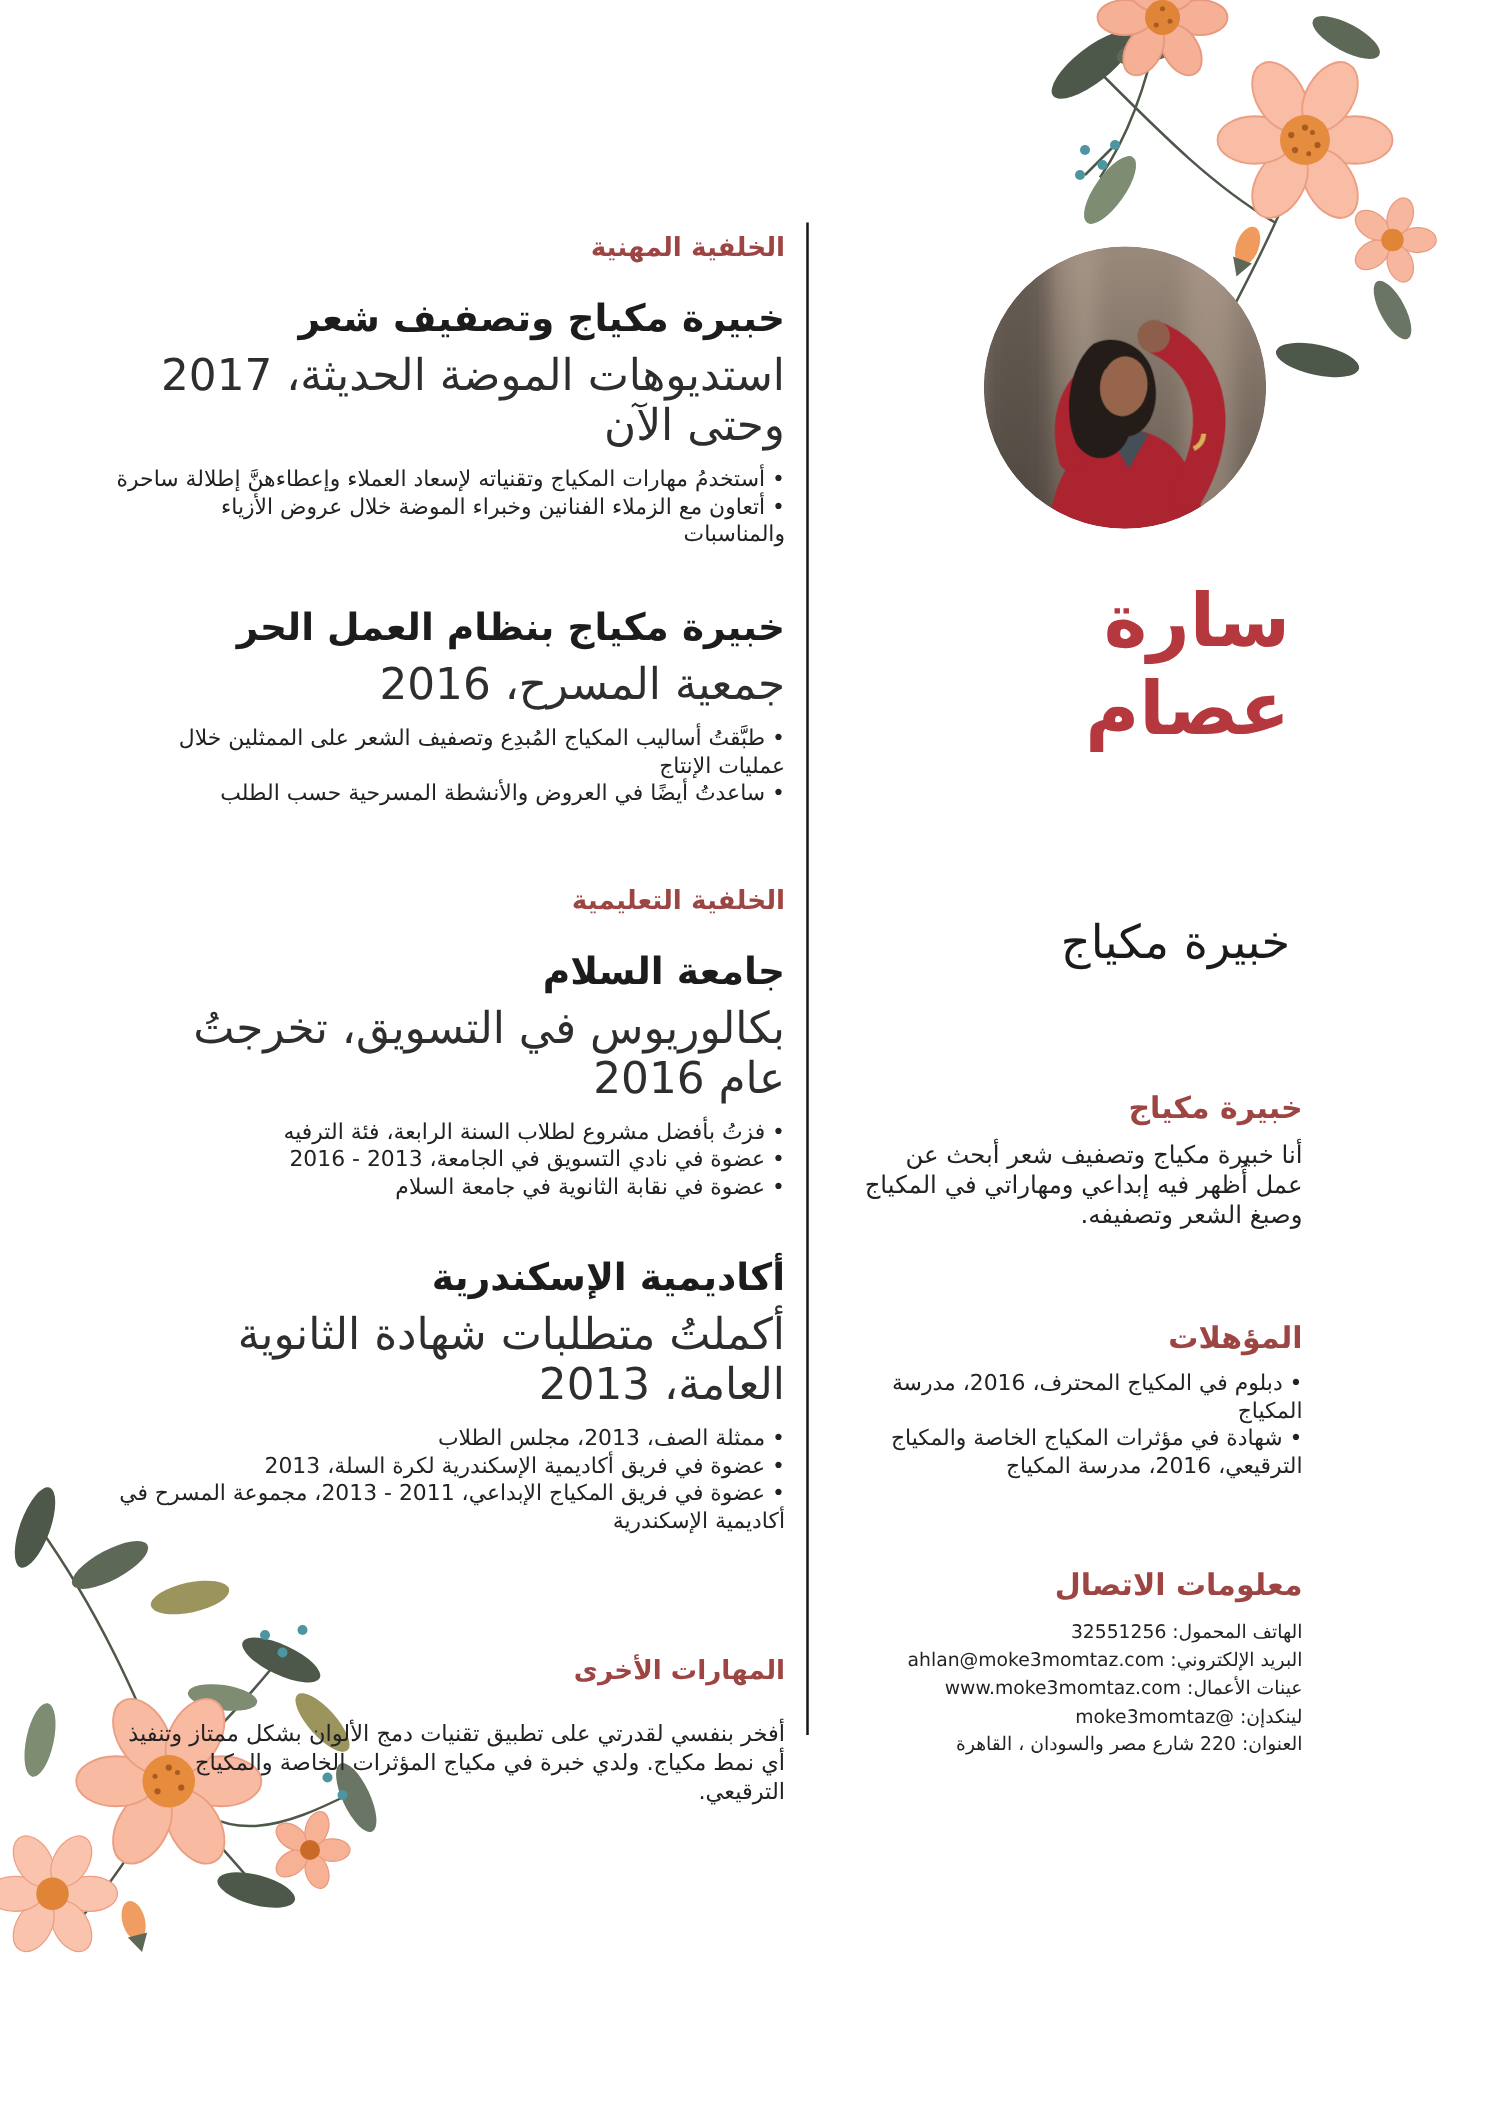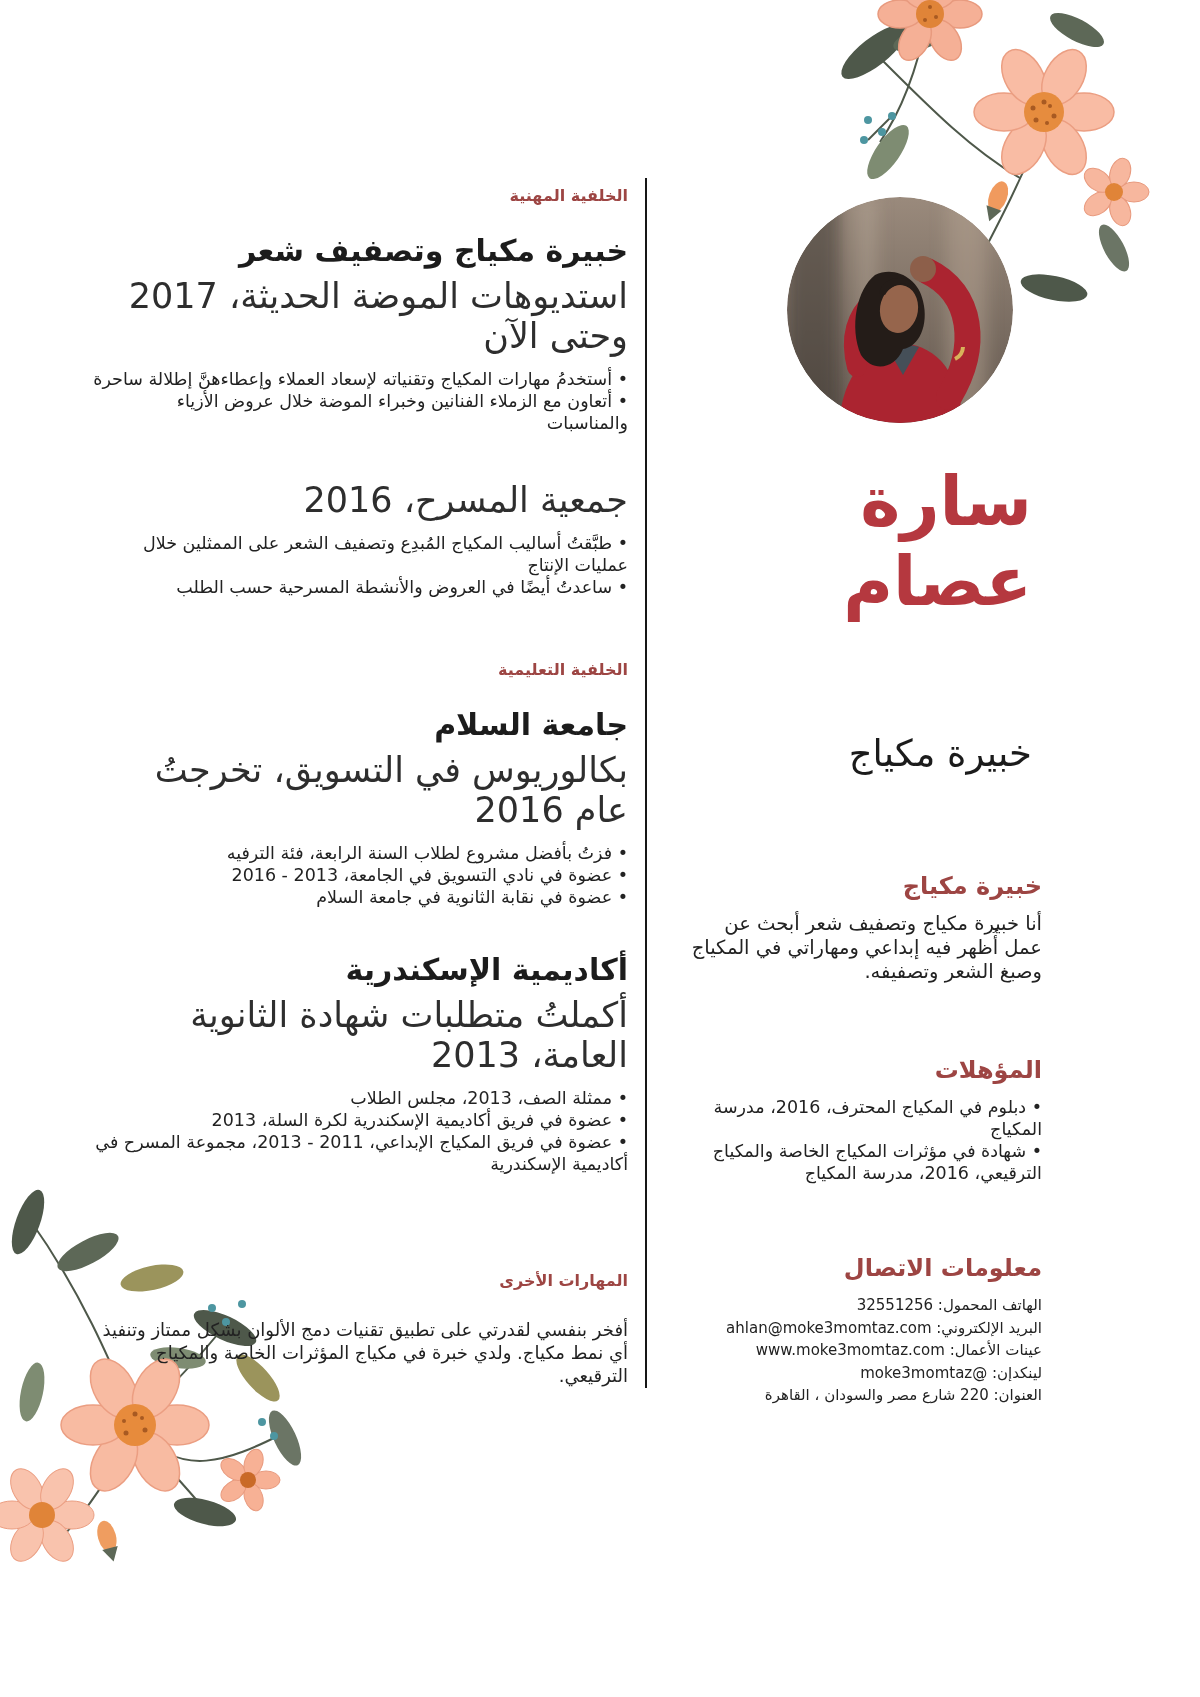--- a/index.html
+++ b/index.html
@@ -4,25 +4,25 @@
 <style>
   html,body{margin:0;padding:0;}
   body{
     width:1200px;height:1697px;background:#ffffff;position:relative;overflow:hidden;
     font-family:"DejaVu Sans",sans-serif;direction:rtl;color:#222;
   }
   .divider{position:absolute;left:645px;top:178px;width:2px;height:1210px;background:#161616;}
 
   
   .photo{position:absolute;left:787px;top:197px;width:226px;height:226px;border-radius:50%;overflow:hidden;}
-  .name{position:absolute;right:168px;top:462px;font-size:68px;font-weight:bold;
+  .name{position:absolute;right:168px;top:462px;font-size:59px;font-weight:bold;
         color:#b5383f;line-height:1.18;text-align:right;}
   .job-title{position:absolute;right:168px;top:732px;font-size:37px;color:#1b1b1b;}
   .right-col{position:absolute;right:158px;top:872px;width:360px;text-align:right;}
-  .sec-h{font-size:16px;font-weight:bold;color:#9d4543;margin:0;}
+  .sec-h{font-size:21px;font-weight:bold;color:#9d4543;margin:0;}
   .right-col .sec-h{font-size:24px;margin:0 0 12px;}
   .about-text{font-size:19.5px;line-height:24px;margin:0;}
   .rlist{margin:0;font-size:19.5px;line-height:24px;text-align:right;}
   .rlist .b{margin:0;}
   #quals{margin-top:72px;}
   #contact{margin-top:70px;}
   .c-line{font-size:15px;line-height:22.5px;margin:0;}
   .b::before{content:"• ";}
 
   
@@ -261,20 +261,21 @@
     <h3 class="sec-h">الخلفية المهنية</h3>
 
     <div class="entry">
       <p class="entry-title">خبيرة مكياج وتصفيف شعر</p>
       <p class="entry-sub">استديوهات الموضة الحديثة، 2017 وحتى الآن</p>
       <p class="b">أستخدمُ مهارات المكياج وتقنياته لإسعاد العملاء وإعطاءهنَّ إطلالة ساحرة</p>
       <p class="b">أتعاون مع الزملاء الفنانين وخبراء الموضة خلال عروض الأزياء والمناسبات</p>
     </div>
 
     <div class="entry">
+      <p class="entry-title">خبيرة مكياج بنظام العمل الحر</p>
       <p class="entry-sub">جمعية المسرح، 2016</p>
       <p class="b">طبَّقتُ أساليب المكياج المُبدِع وتصفيف الشعر على الممثلين خلال عمليات الإنتاج</p>
       <p class="b">ساعدتُ أيضًا في العروض والأنشطة المسرحية حسب الطلب</p>
     </div>
   </section>
 
   <section id="edu">
     <h3 class="sec-h">الخلفية التعليمية</h3>
 
     <div class="entry">

